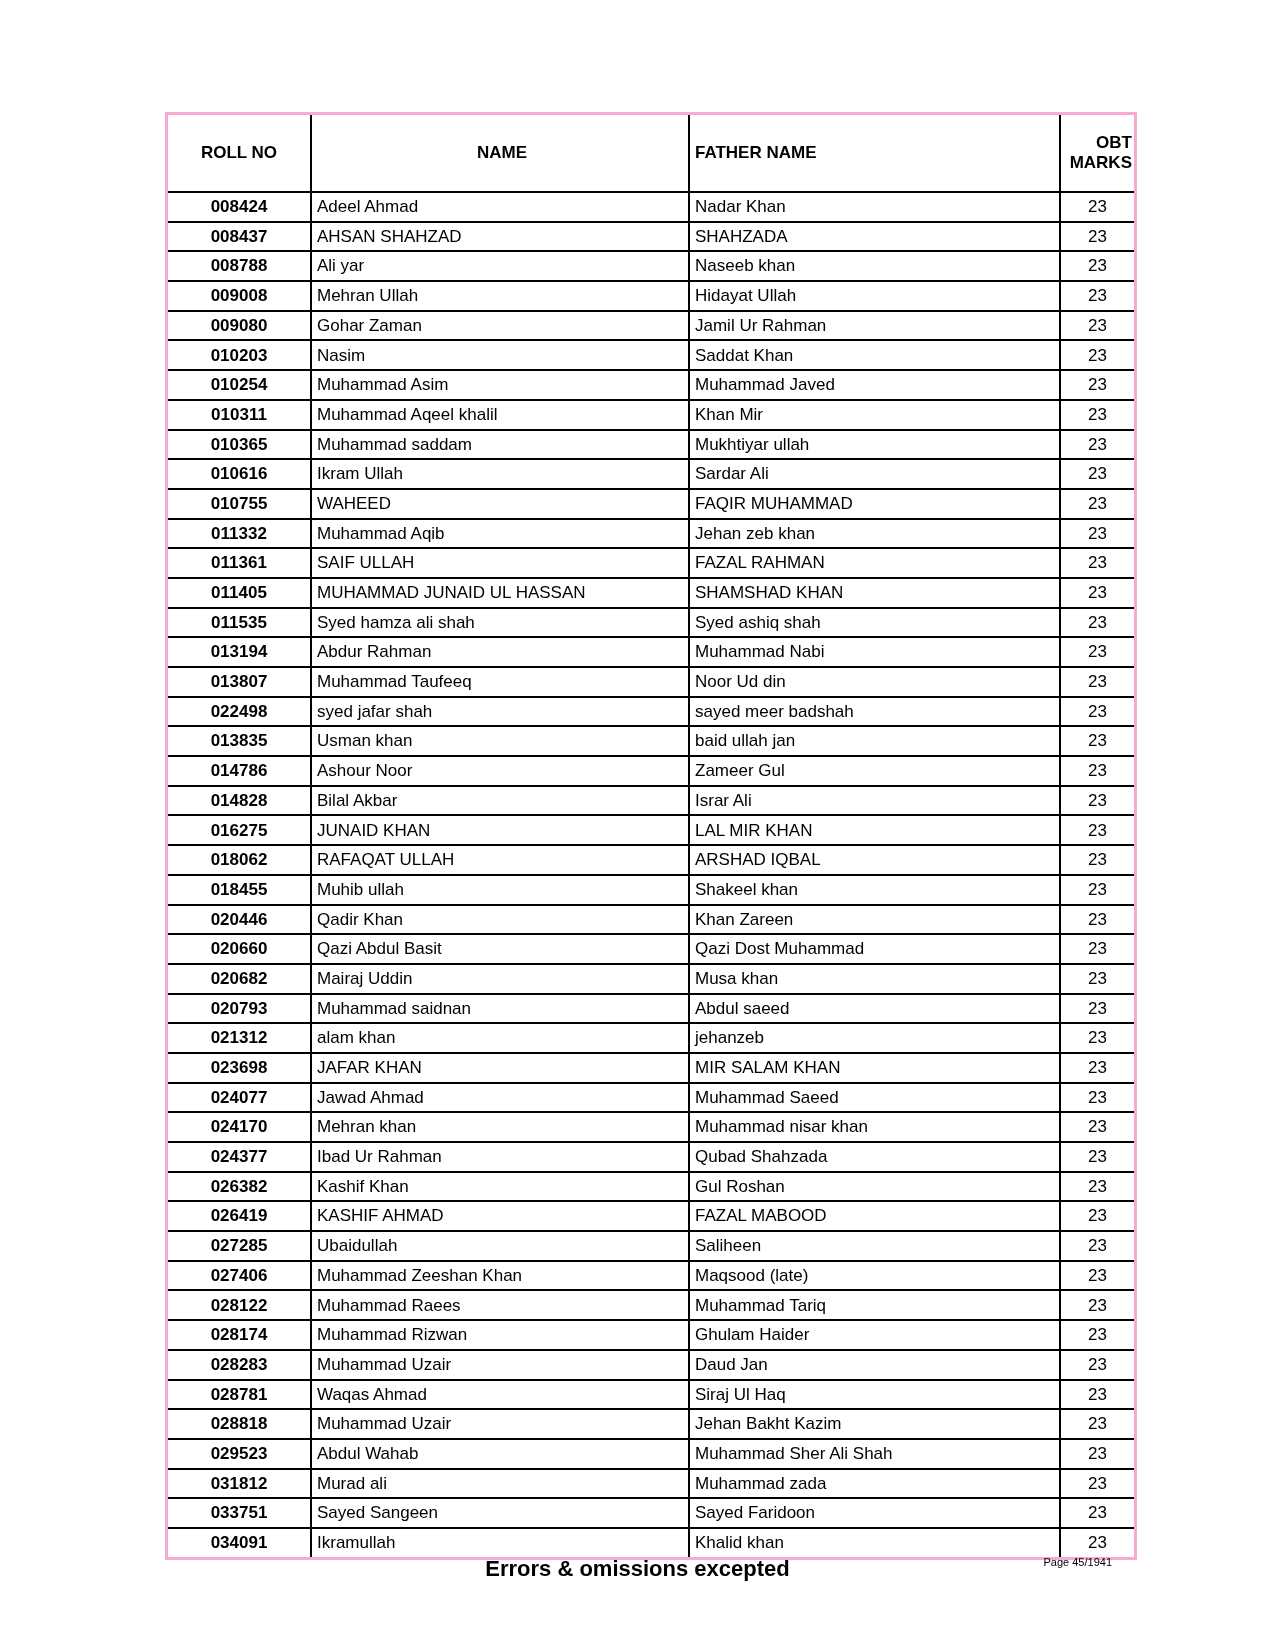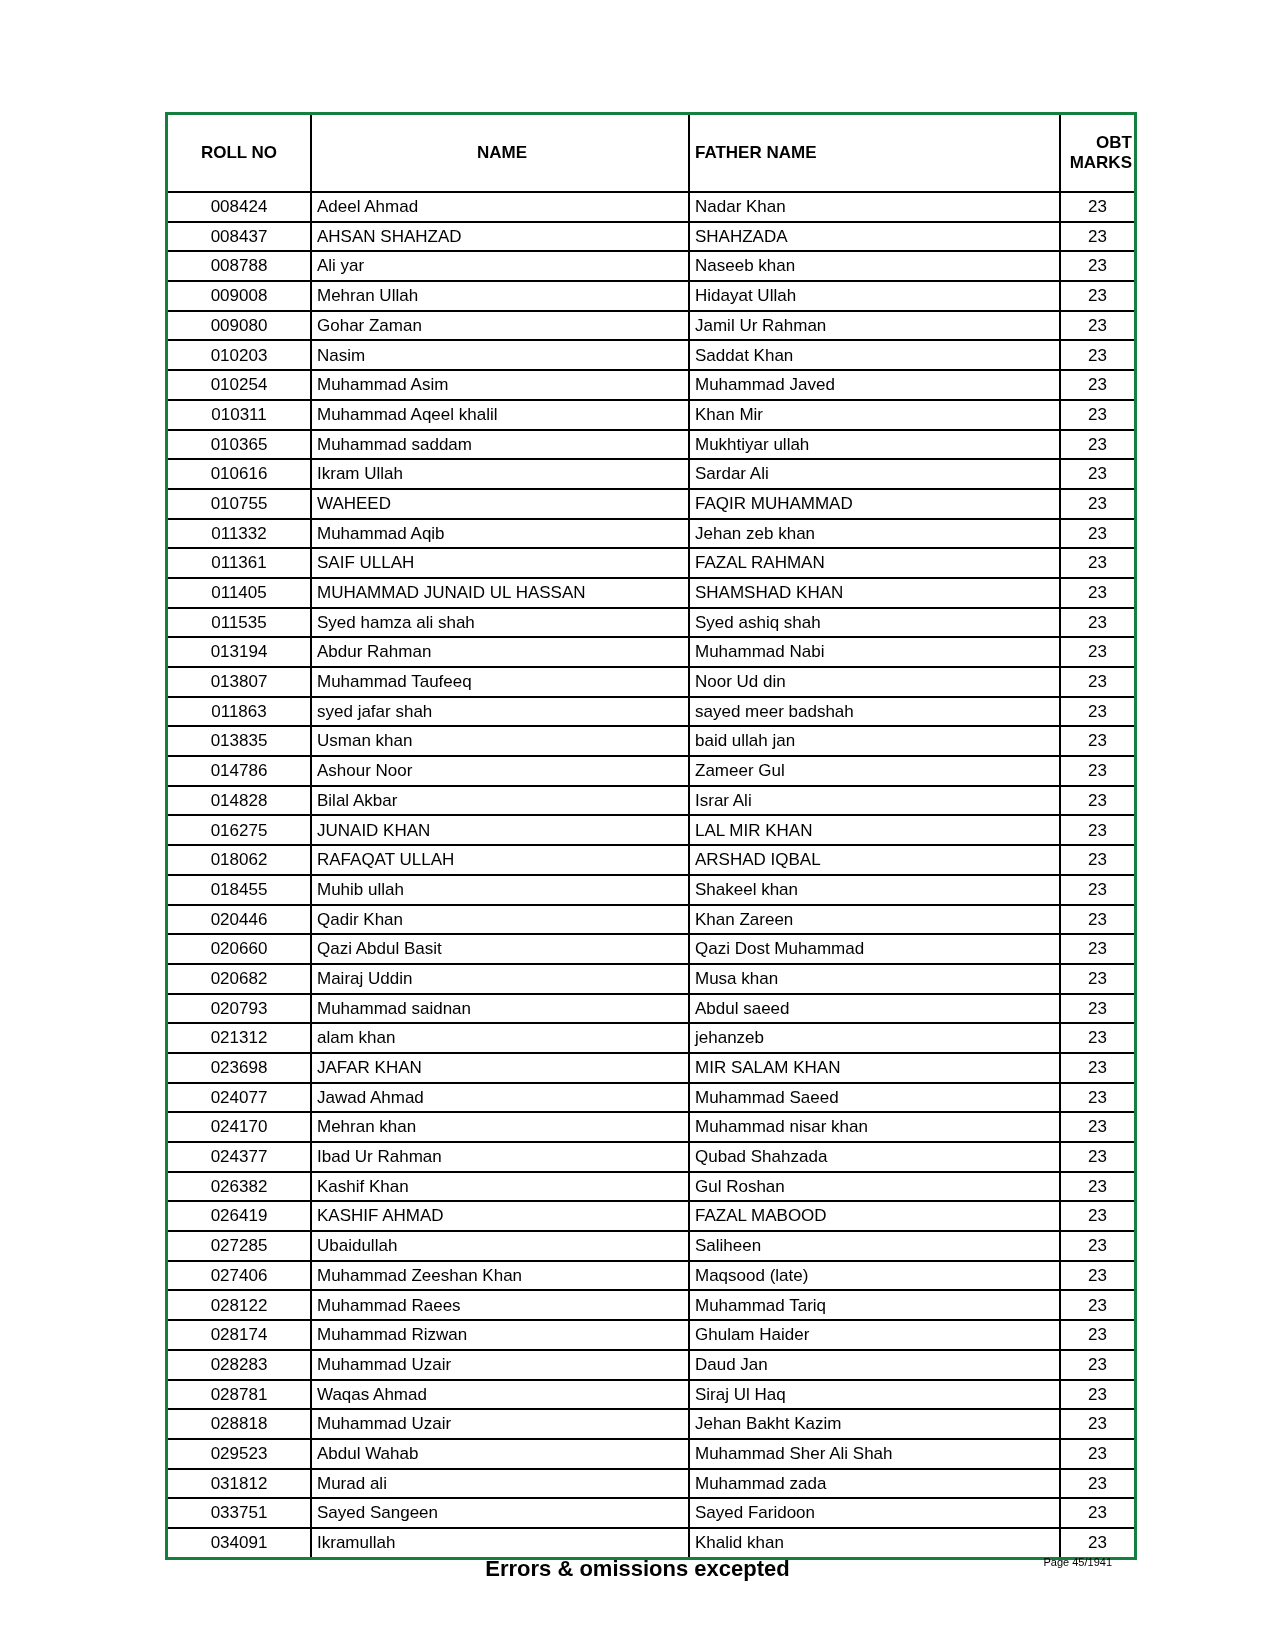--- a/index.html
+++ b/index.html
@@ -17,21 +17,21 @@
   .table-wrap {
     position: absolute;
     left: 165px;
     top: 112px;
     width: 942px;
   }
   table.results {
     border-collapse: collapse;
     table-layout: fixed;
     width: 100%;
-    border: 3px solid #15803d;
+    border: 3px solid #f9a8d4;
   }
   table.results th,
   table.results td {
     border: 2px solid #000;
     overflow: hidden;
     white-space: nowrap;
     font-size: 17px;
     line-height: 1.15;
   }
   table.results thead th {
@@ -41,21 +41,21 @@
     vertical-align: middle;
   }
   th.col-roll   { width: 140px; text-align: center; }
   th.col-name   { width: 370px; text-align: center; padding-left: 5px; }
   th.col-father { width: 363px; text-align: left; padding-left: 5px; }
   th.col-marks  { width: 69px;  text-align: right; padding: 0 2px; }
   table.results tbody td {
     height: 25.7px;
     vertical-align: middle;
   }
-  td.cell-roll   { font-weight: normal; text-align: center; }
+  td.cell-roll   { font-weight: bold; text-align: center; }
   td.cell-name   { text-align: left; padding-left: 5px; }
   td.cell-father { text-align: left; padding-left: 5px; }
   td.cell-marks  { text-align: center; }
   .footer-note {
     position: absolute;
     top: 1556px;
     left: 0;
     width: 100%;
     text-align: center;
     font-size: 22px;
@@ -196,21 +196,21 @@
   </tr>
 
   <tr>
     <td class="cell-roll">013807</td>
     <td class="cell-name">Muhammad Taufeeq</td>
     <td class="cell-father">Noor Ud din</td>
     <td class="cell-marks">23</td>
   </tr>
 
   <tr>
-    <td class="cell-roll">011863</td>
+    <td class="cell-roll">022498</td>
     <td class="cell-name">syed jafar shah</td>
     <td class="cell-father">sayed meer badshah</td>
     <td class="cell-marks">23</td>
   </tr>
 
   <tr>
     <td class="cell-roll">013835</td>
     <td class="cell-name">Usman khan</td>
     <td class="cell-father">baid ullah jan</td>
     <td class="cell-marks">23</td>

